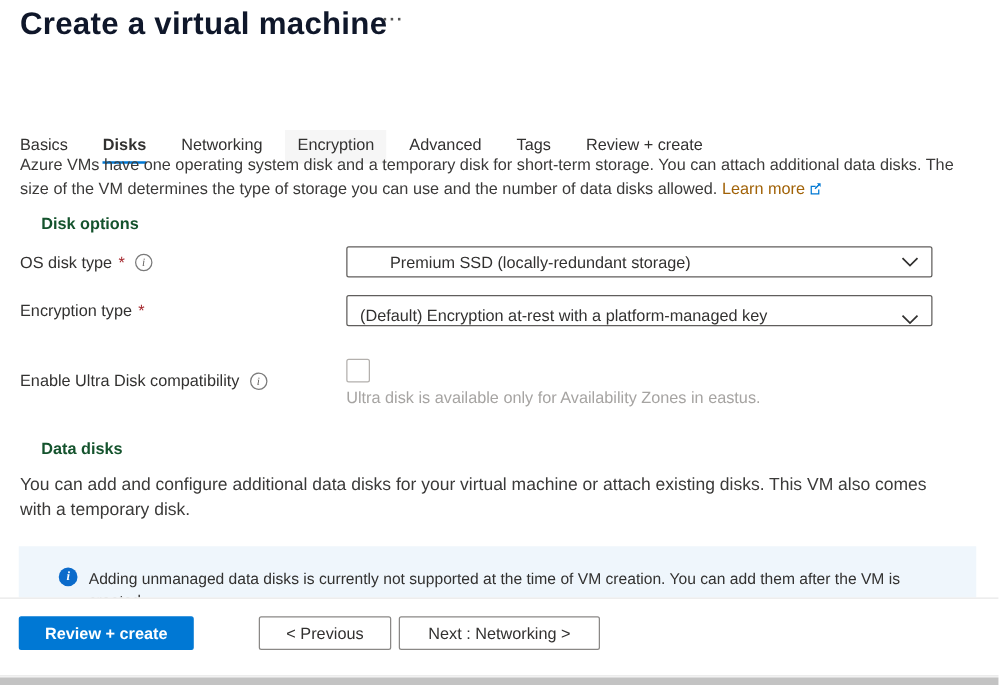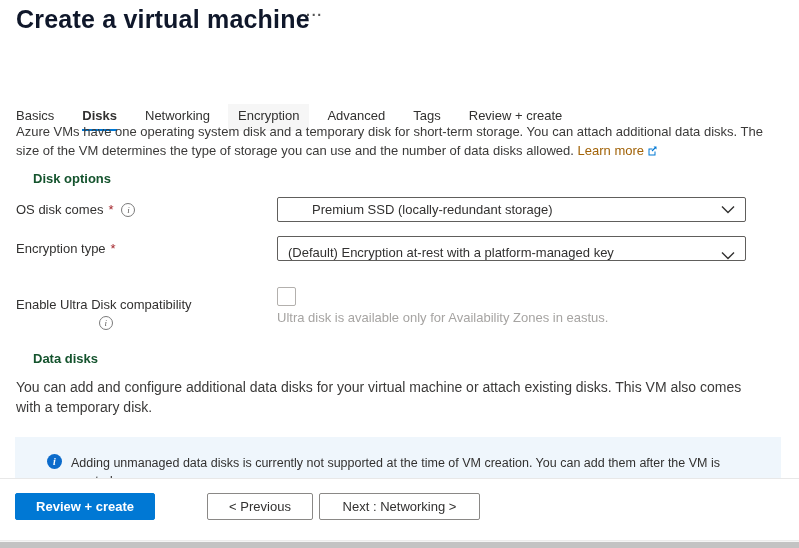--- a/index.html
+++ b/index.html
@@ -64,21 +64,21 @@
   .h-data-disks { top: 351px; }
 
   
   .field-label {
     position: absolute; left: 16px;
     font-size: 13px; color: #323130;
     display: flex; align-items: center; gap: 4px;
   }
   .lbl-os { top: 202px; }
   .lbl-enc { top: 241px; text-align: right; }
-  .lbl-ultra { top: 297px; flex-direction: column; }
+  .lbl-ultra { top: 297px; }
   .req { color: #a4262c; margin-left: 1px; }
   .info-icon {
     display: inline-flex; align-items: center; justify-content: center;
     width: 14px; height: 14px; margin-left: 4px;
     border: 1px solid #7a7a7a; border-radius: 50%;
     font-size: 9px; font-style: italic; font-family: "Liberation Serif", serif;
     color: #605e5c; cursor: default; flex: none;
   }
 
   .dropdown {
@@ -180,21 +180,21 @@
     <span>Azure VMs have one operating system disk and a temporary disk for short-term storage. You can attach additional data disks. The size of the VM determines the type of storage you can use and the number of data disks allowed.</span>
     <a class="link"><span>Learn more</span><span class="ext-icon"><svg width="11" height="11" viewBox="0 0 11 11">
             <path d="M1.5 3.5 h4 v1 h-3 v5 h5 v-3 h1 v4 h-7 z" fill="#0078d4"></path>
             <path d="M6.5 1.5 h3 v3 l-1.1-1.1 -3 3 -0.8-0.8 3-3 z" fill="#0078d4"></path>
           </svg></span></a>
   </p>
 
   <div class="section-heading h-disk-options">Disk options</div>
 
   <div class="field-label lbl-os">
-    <span>OS disk comes</span>
+    <span>OS disk type</span>
     <span class="req">*</span>
     <span class="info-icon">i</span>
   </div>
   <div class="dropdown dd-os">
     <span class="dd-value">Premium SSD (locally-redundant storage)</span>
     <span class="chevron">
         <svg width="14" height="9" viewBox="0 0 14 9">
           <polyline points="1,1.5 7,7.5 13,1.5" fill="none" stroke="#323130" stroke-width="1.4"></polyline>
         </svg>
       </span>

